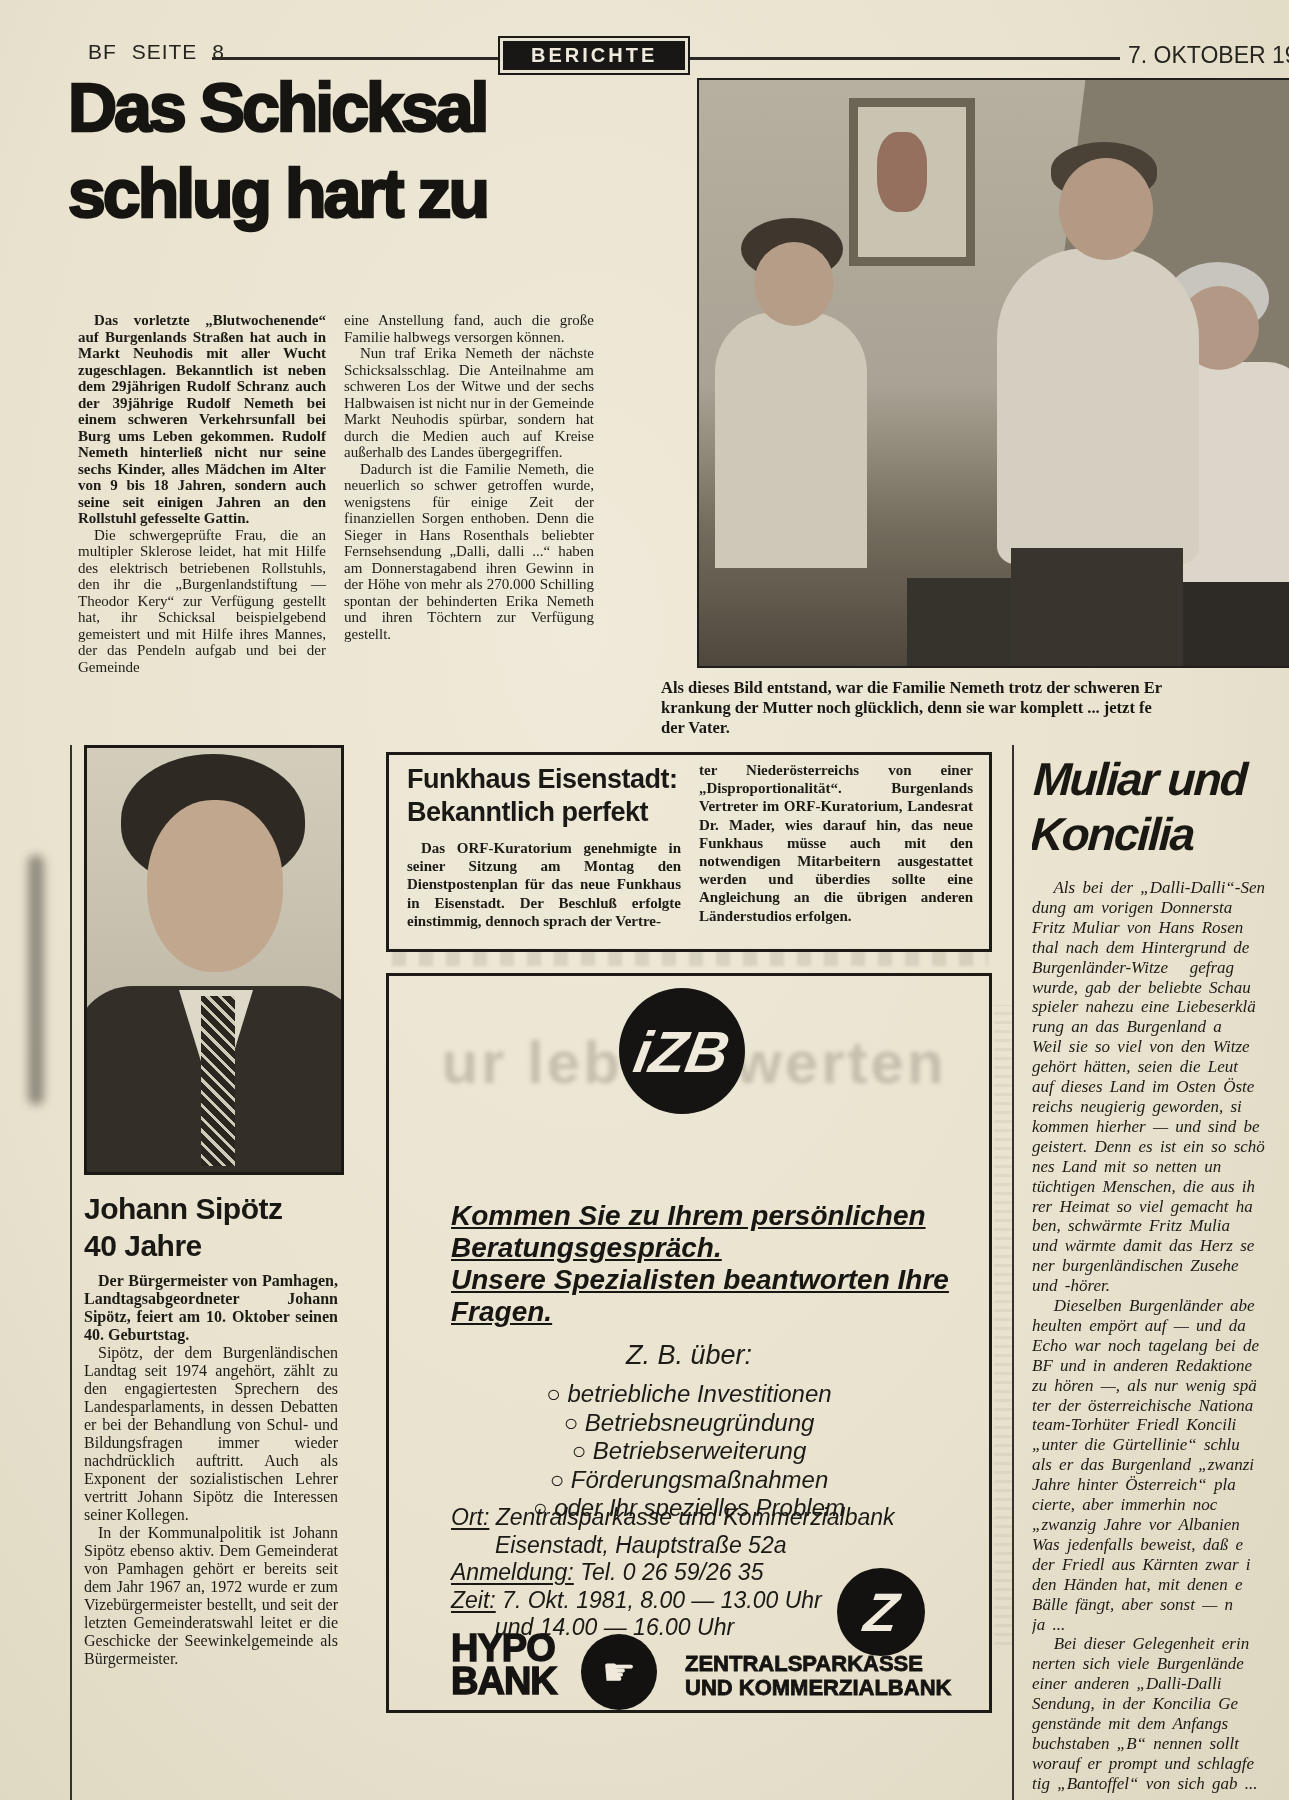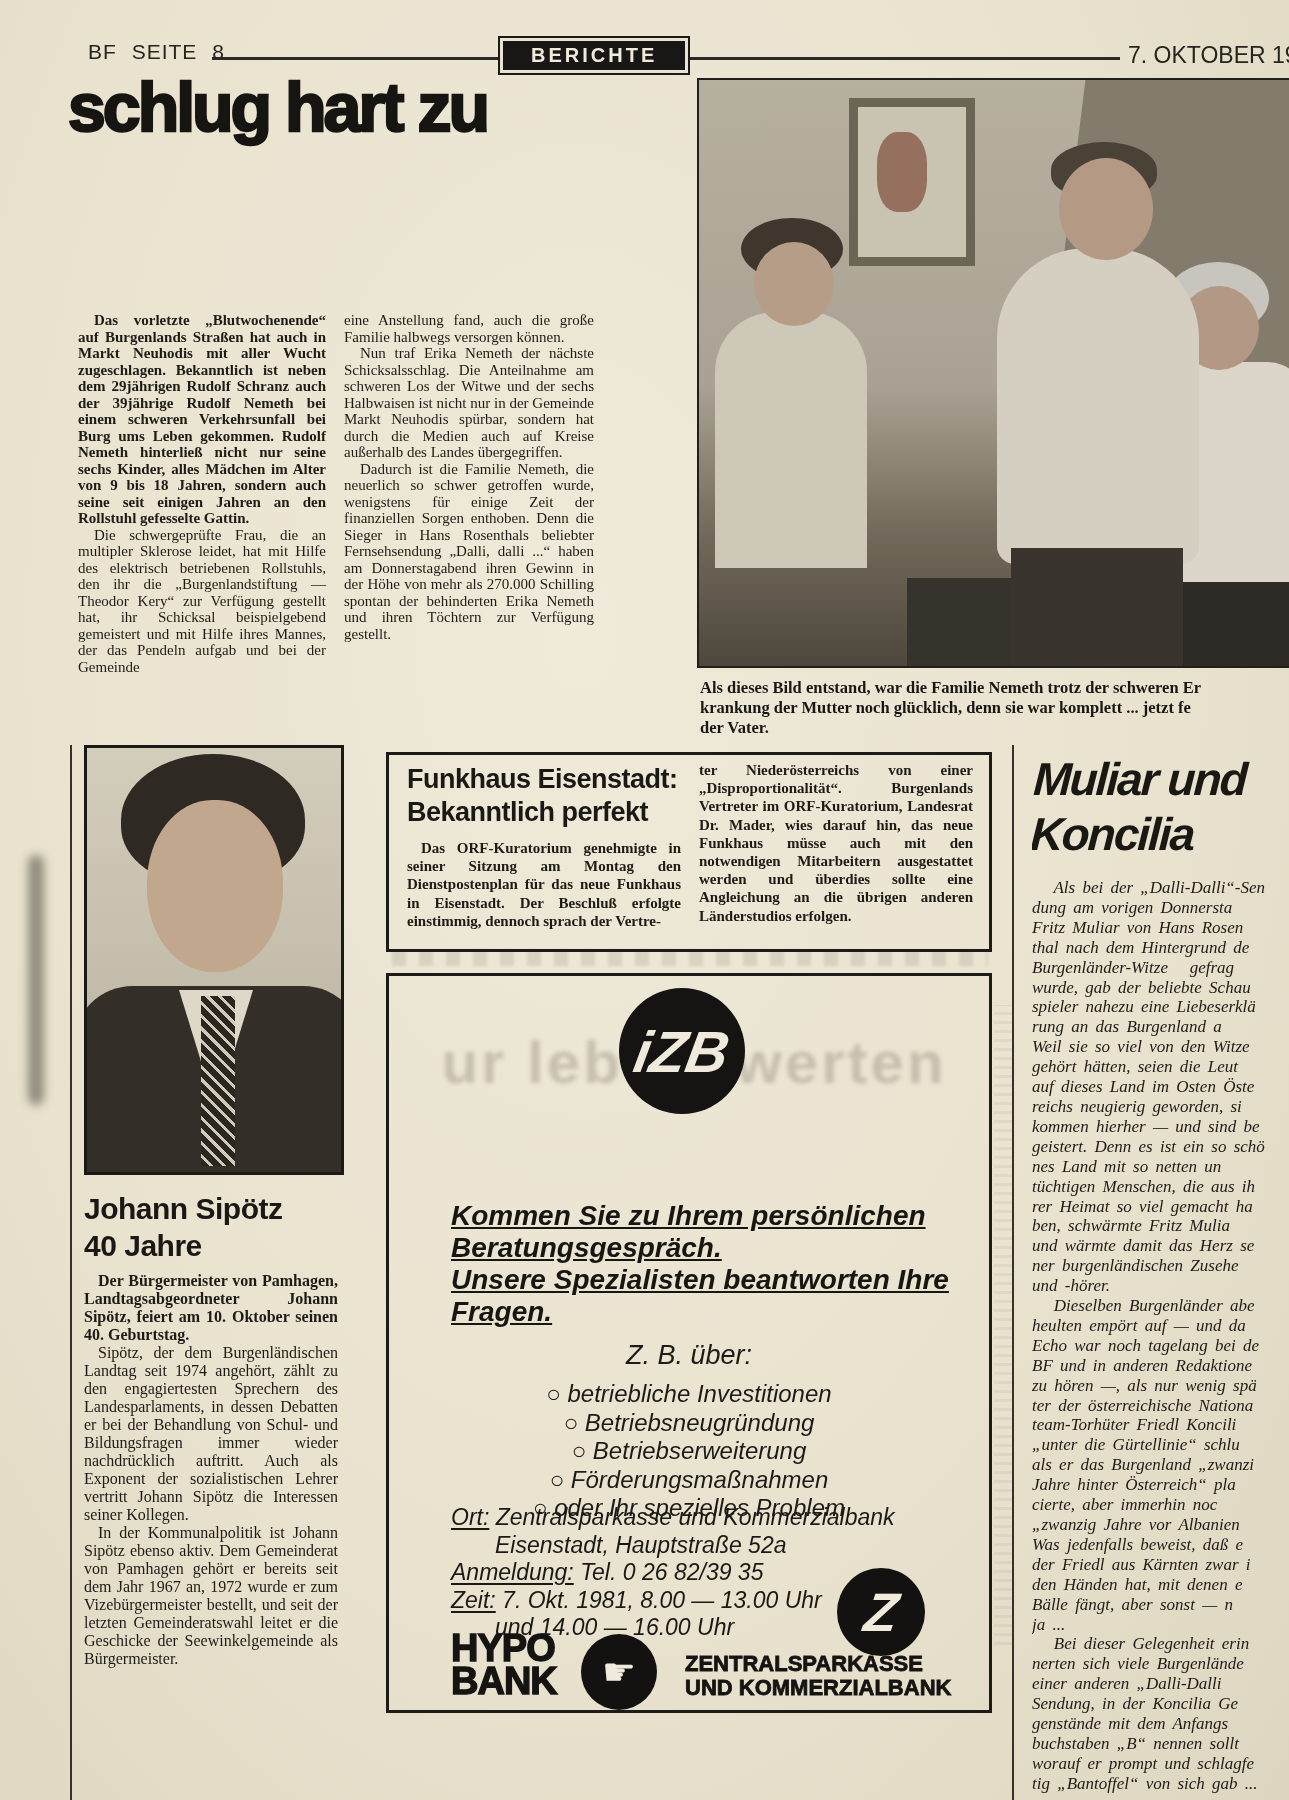--- a/index.html
+++ b/index.html
@@ -40,21 +40,21 @@
   .ph-man-face{left:360px;top:78px;width:94px;height:102px;background:#b59b84;border-radius:50%;}
   .ph-man-torso{left:298px;top:168px;width:202px;height:316px;background:#d6d1c1;border-radius:90px 90px 18px 18px;}
   .ph-man-trousers{left:312px;top:468px;width:172px;height:118px;background:#38332c;}
   .ph-tv{left:208px;top:498px;width:122px;height:88px;background:#35302a;}
   .ph-wheel{left:386px;top:420px;width:140px;height:140px;border:13px solid #221f1a;border-radius:50%;background:transparent;}
   .ph-woman-hair{left:468px;top:182px;width:102px;height:72px;background:#c9c6bf;border-radius:50%;}
   .ph-woman-face{left:480px;top:206px;width:80px;height:84px;background:#b49a85;border-radius:50%;}
   .ph-woman-torso{left:438px;top:282px;width:170px;height:220px;background:#ddd8ca;border-radius:70px 40px 0 0;}
   .ph-chair{left:430px;top:470px;width:230px;height:116px;background:#2c2823;}
   
-  .caption{position:absolute;left:700px;top:678px;width:589px;overflow:hidden;
+  .caption{position:absolute;left:661px;top:678px;width:589px;overflow:hidden;
     font:bold 16.5px/20px "Liberation Serif",serif;color:#191714;}
   .cap-line{white-space:pre;}
   
   .fbox{position:absolute;left:386px;top:752px;width:600px;height:194px;border:3px solid #1d1b17;}
   .fbox-title{position:absolute;left:18px;top:8px;font:bold 27px/33px "Liberation Sans",sans-serif;
     letter-spacing:-.5px;color:#1b1915;}
   .fbox-col{position:absolute;width:274px;font:bold 15px/18.2px "Liberation Serif",serif;
     text-align:justify;color:#1d1b16;}
   .fc1{left:18px;top:84px;text-indent:14px;}
   .fc2{left:310px;top:6px;}
@@ -124,20 +124,21 @@
 <div class="page">
 
   <div class="mast-left">BF SEITE 8</div>
   <div class="mast-rule"></div>
   <div class="badge">
     <div class="badge-inner">BERICHTE</div>
   </div>
   <div class="mast-date">7. OKTOBER 19</div>
 
   <div class="headline">
+    <div>Das Schicksal</div>
     <div>schlug hart zu</div>
   </div>
 
   <div class="bodycol" style="left:78px;top:312px;">
     <p class="lead-bold">Das vorletzte „Blutwochenende“ auf Burgenlands Straßen hat auch in Markt Neuhodis mit aller Wucht zugeschlagen. Bekanntlich ist neben dem 29jährigen Rudolf Schranz auch der 39jährige Rudolf Nemeth bei einem schweren Verkehrsunfall bei Burg ums Leben gekommen. Rudolf Nemeth hinterließ nicht nur seine sechs Kinder, alles Mädchen im Alter von 9 bis 18 Jahren, sondern auch seine seit einigen Jahren an den Rollstuhl gefesselte Gattin.</p>
     <p>Die schwergeprüfte Frau, die an multipler Sklerose leidet, hat mit Hilfe des elektrisch betriebenen Rollstuhls, den ihr die „Burgenlandstiftung — Theodor Kery“ zur Verfügung gestellt hat, ihr Schicksal beispielgebend gemeistert und mit Hilfe ihres Mannes, der das Pendeln aufgab und bei der Gemeinde</p>
   </div>
 
   <div class="bodycol" style="left:344px;top:312px;width:250px;">
     <p style="text-indent:0;">eine Anstellung fand, auch die große Familie halbwegs versorgen können.</p>
@@ -219,21 +220,21 @@
     <div class="ad-bullets">
         <div class="ad-bullet">betriebliche Investitionen</div>
         <div class="ad-bullet">Betriebsneugründung</div>
         <div class="ad-bullet">Betriebserweiterung</div>
         <div class="ad-bullet">Förderungsmaßnahmen</div>
         <div class="ad-bullet">oder Ihr spezielles Problem</div>
       </div>
     <div class="ad-contact">
       <div><span class="u">Ort:</span><span> Zentralsparkasse und Kommerzialbank</span></div>
       <div class="ind">Eisenstadt, Hauptstraße 52a</div>
-      <div><span class="u">Anmeldung:</span><span> Tel. 0 26 82/39 35</span></div>
+      <div><span class="u">Anmeldung:</span><span> Tel. 0 26 59/26 35</span></div>
       <div><span class="u">Zeit:</span><span> 7. Okt. 1981, 8.00 — 13.00 Uhr</span></div>
       <div class="ind">und 14.00 — 16.00 Uhr</div>
     </div>
     <div class="z-circle">
       <span>Z</span>
     </div>
     <div class="hypo">
       <div>HYPO</div>
       <div>BANK</div>
     </div>

